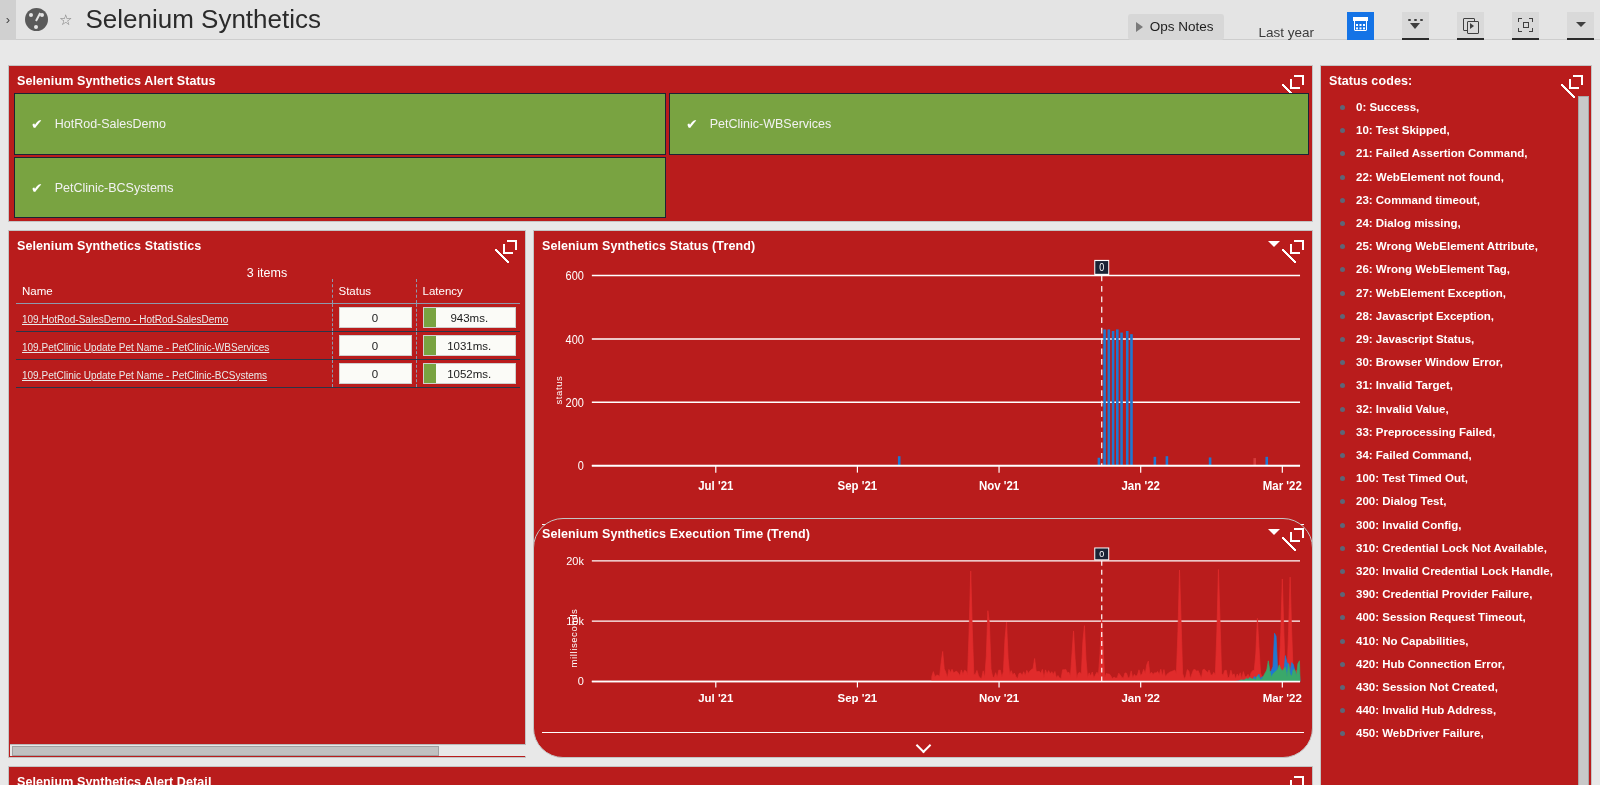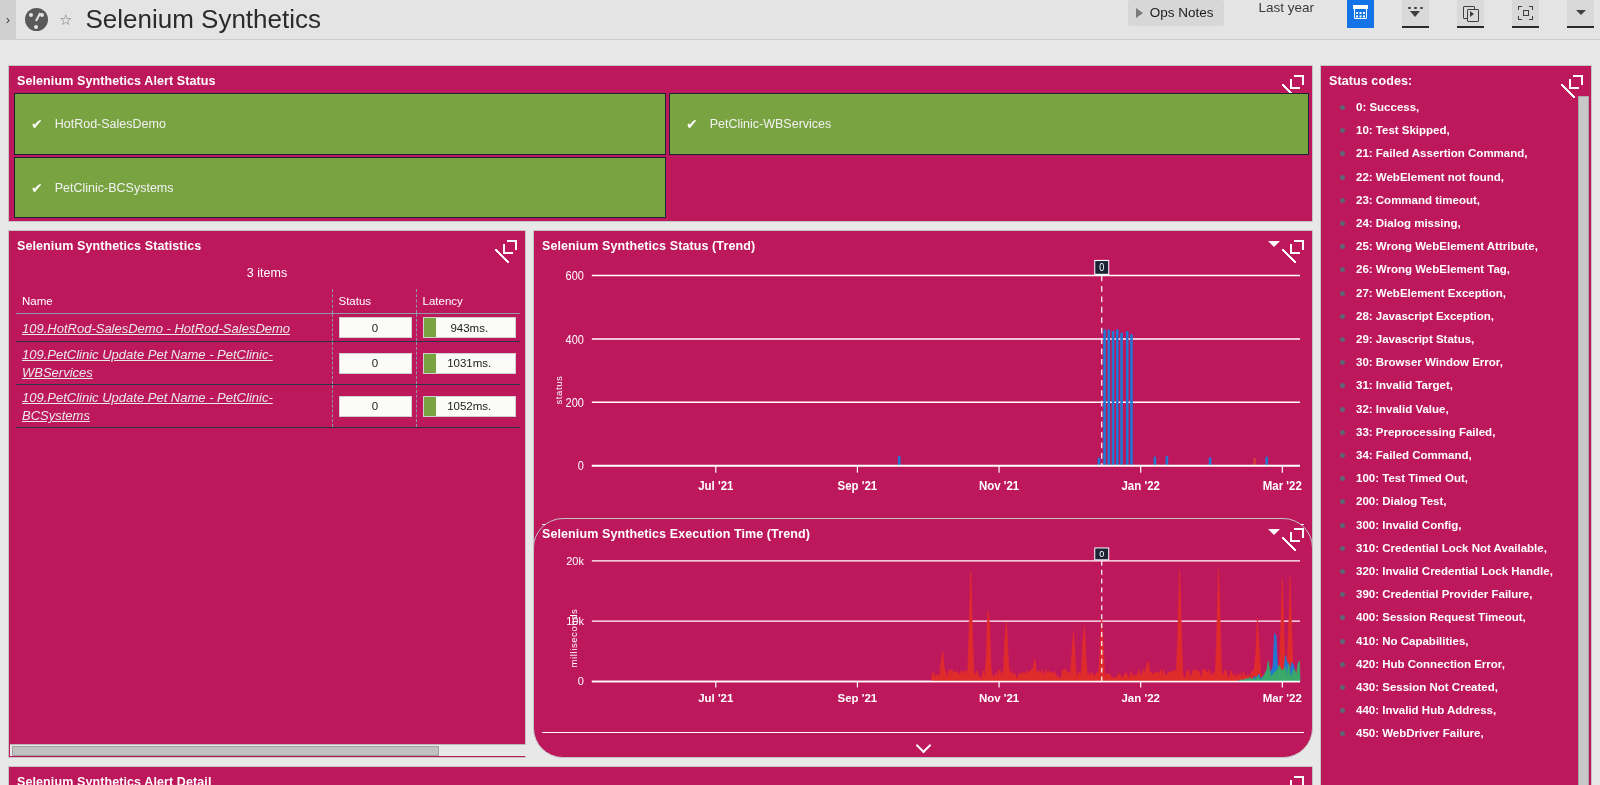--- a/index.html
+++ b/index.html
@@ -41,21 +41,21 @@
   }
   #star-btn {
     margin-left: 11px; font-size: 15px; color: #777; flex: none;
     cursor: pointer; line-height: 1;
   }
   #page-title {
     margin-left: 13px; font-size: 26px; color: #2b2b2b;
     font-weight: 400; white-space: nowrap;
   }
   #topbar-right {
-    margin-left: auto; display: flex; align-items: flex-start;
+    margin-left: auto; display: flex; align-items: flex-end;
     height: 40px; padding-right: 2px; gap: 24px;
   }
   #ops-notes {
     background: #d7d7d7; border-radius: 3px;
     height: 26px; display: flex; align-items: center;
     padding: 0 11px 0 8px; font-size: 13.5px; color: #1d1d1d;
     cursor: pointer; white-space: nowrap;
   }
   #ops-notes .tri {
     width: 0; height: 0; margin-right: 7px;
@@ -114,21 +114,21 @@
   .ic-fs span:nth-child(3){ left:0; bottom:0; border-right:none; border-top:none; }
   .ic-fs span:nth-child(4){ right:0; bottom:0; border-left:none; border-top:none; }
   .ic-fs .sq { position:absolute; left:4.5px; top:4px; width:6px; height:6px; border:1.5px solid #3f3f3f; }
   
   .ic-chev { width:0;height:0; border-left:5px solid transparent; border-right:5px solid transparent; border-top:5px solid #3f3f3f; }
 
   
   #canvas { position:absolute; left:0; top:40px; width:1600px; height:745px; background:#e8e8e8; }
 
   .panel {
-    position: absolute; background: #be185d;
+    position: absolute; background: #b91c1c;
     border: 1px solid #c4c4c4;
   }
   .panel-title {
     color: #ffffff; font-size: 12.5px; font-weight: bold;
     padding: 8px 10px 5px 8px; white-space: nowrap; letter-spacing: .1px;
   }
   .expand-ico {
     position: absolute; top: 9px; right: 8px;
     width: 14px; height: 14px; cursor: pointer;
   }
@@ -167,35 +167,35 @@
   }
   .alert-tile .nm { color:#f2f2f2; font-size:12.5px; }
 
   
   #stats-panel { left:8px; top:190px; width:518px; height:528px; }
   #stats-items {
     text-align:center; color:#ffffff; font-size:12.5px;
     margin-top:8px;
   }
   #stats-table { position:absolute; left:7px; top:48px; width:504px; }
-  #stats-table table { border-collapse: collapse; width:100%;margin-top:10px; }
+  #stats-table table { border-collapse: collapse; width:100%; }
   #stats-table th {
     text-align:left; color:#ffffff; font-size:11.5px; font-weight:normal;
     padding: 6px 4px 6px 6px; vertical-align:bottom;
     border-bottom: 1px solid #8e99ad;
   }
   #stats-table th.c-status { border-left: 1px dashed #8e99ad; }
   #stats-table th.c-lat { border-left: 1px dashed #8e99ad; }
   #stats-table td {
     padding: 3px 4px 3px 6px; vertical-align: middle;
     border-bottom: 1px solid #3a4considered;
   }
   #stats-table tbody tr { border-bottom: 1px solid #2b3448; }
   #stats-table td.c-name a {
-    color:#e9e9e9; font-size:13px; text-decoration: underline; cursor:pointer;font-style:italic;
+    color:#e9e9e9; font-size:10px; text-decoration: underline; cursor:pointer;
   }
   #stats-table td.c-status { border-left: 1px dashed #8e99ad; width:84px; }
   #stats-table td.c-lat { border-left: 1px dashed #8e99ad; width:104px; }
   .cellbox {
     background:#fbfbf7; color:#1a1a1a; font-size:11.5px;
     height:21px; display:flex; align-items:center; justify-content:center;
     border:1px solid #cfcfcf; position:relative;
   }
   .cellbox.lat { justify-content:center; }
   .cellbox .bar {

